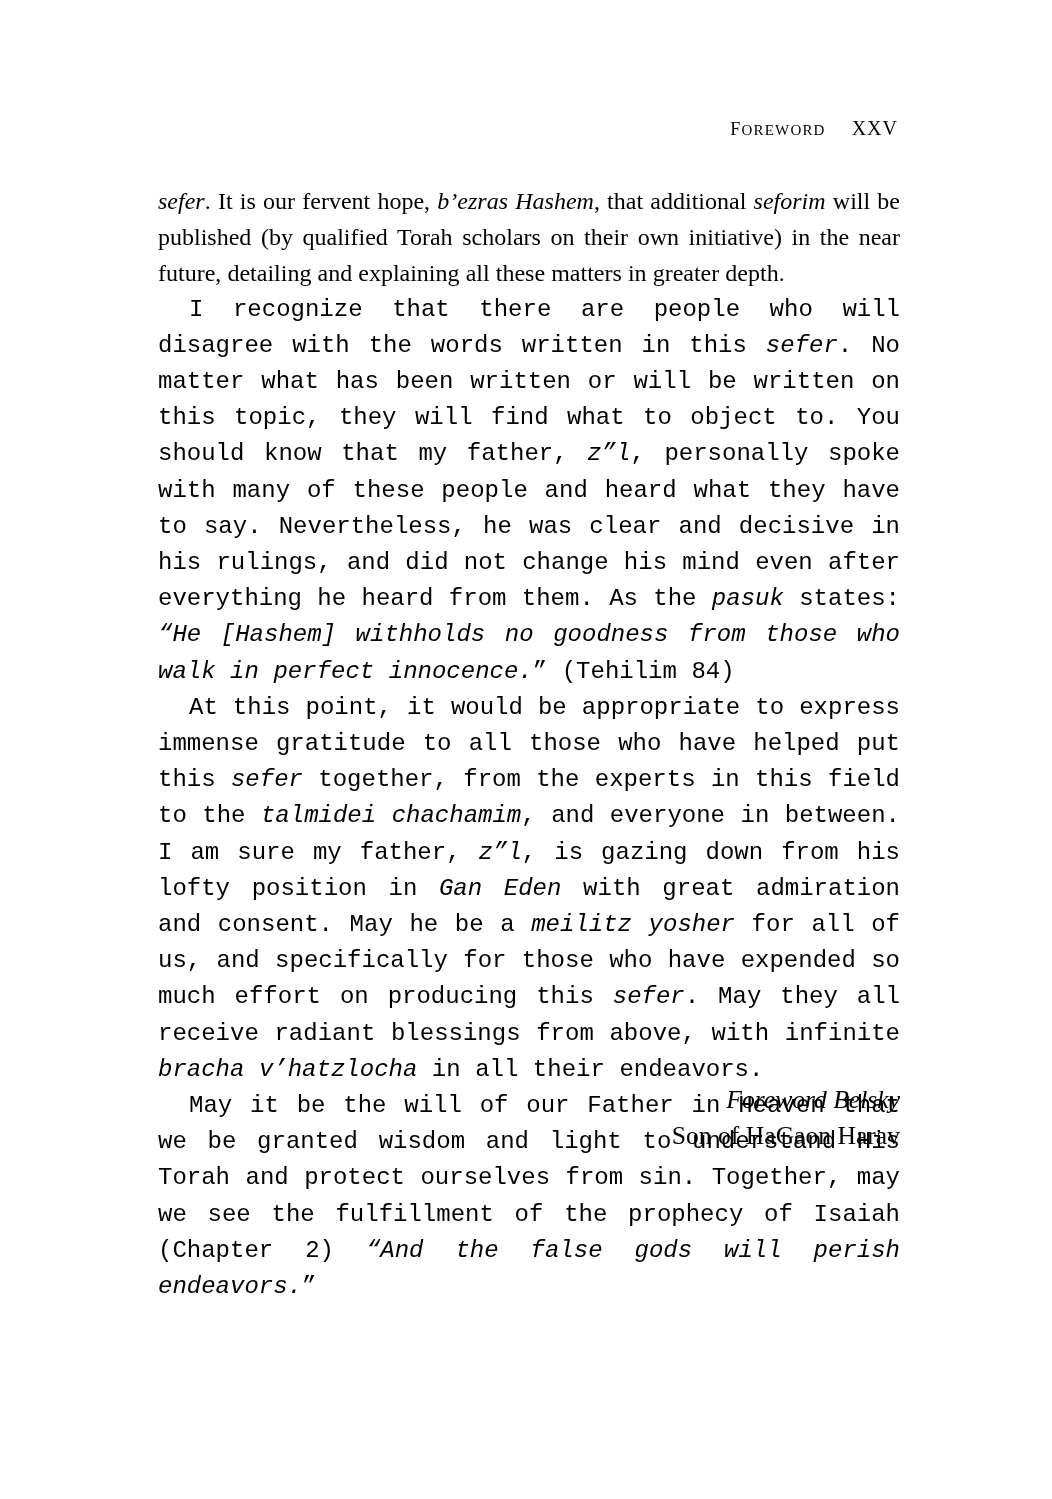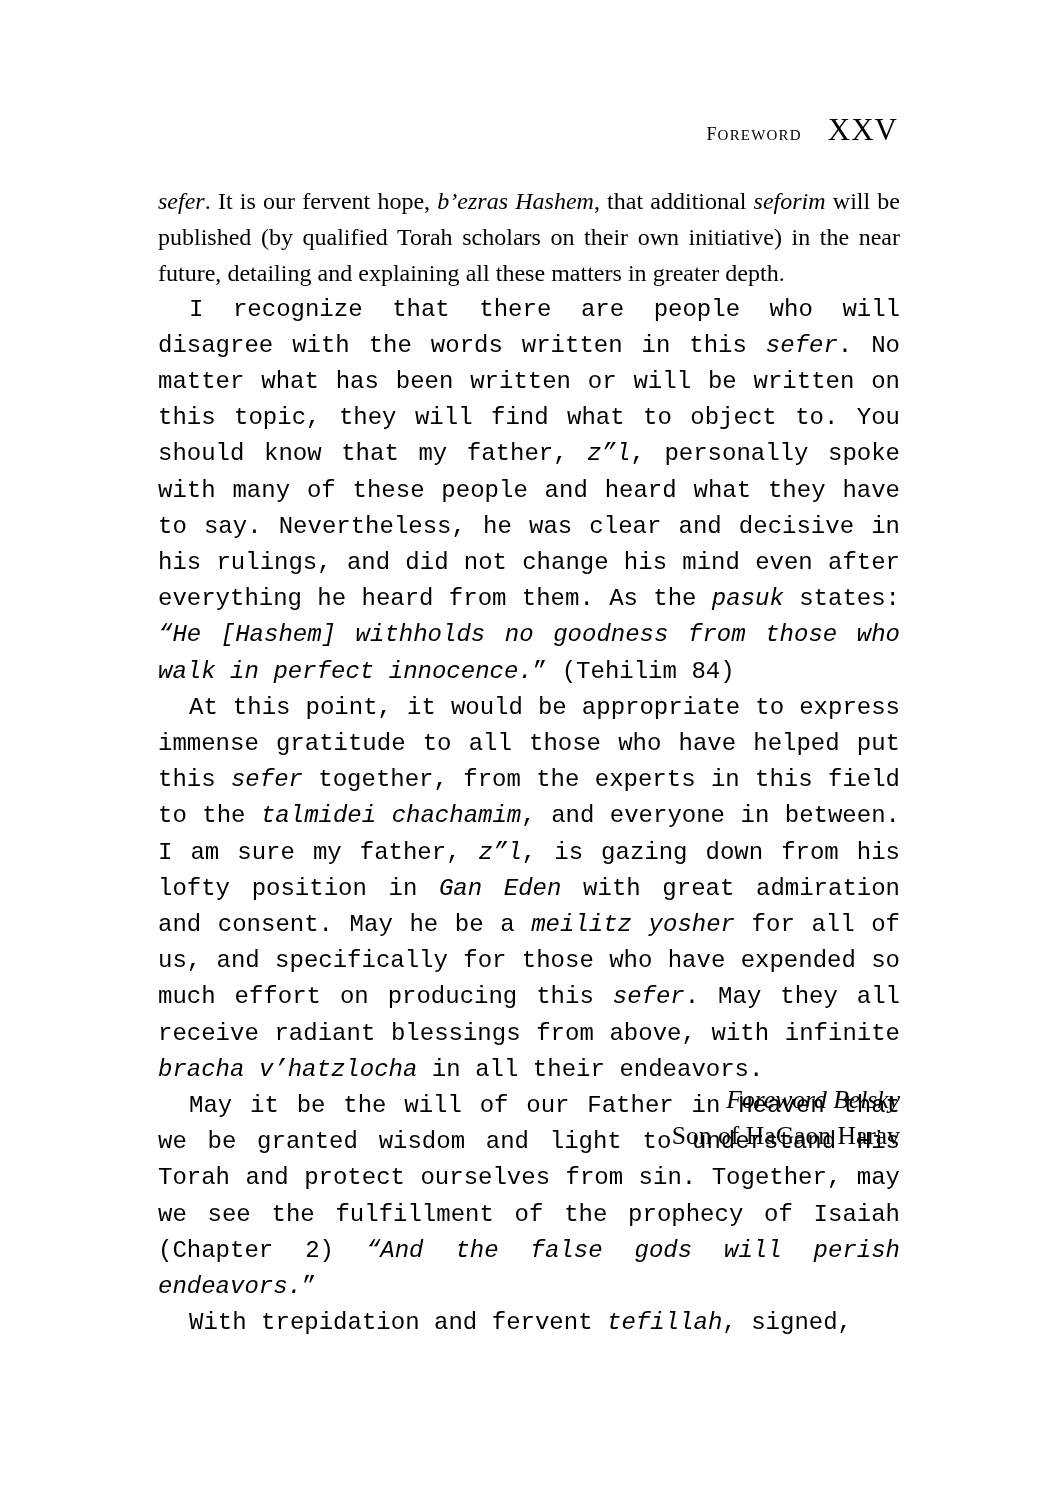--- a/index.html
+++ b/index.html
@@ -37,21 +37,21 @@
     font-variant: small-caps;
     text-transform: lowercase;
     line-height: 1;
     white-space: nowrap;
   }
   
   .rh-label::first-letter {
     font-size: 25px;
   }
   .rh-folio {
-    font-size: 31px;
+    font-size: 20px;
     letter-spacing: 1px;
     line-height: 1;
     white-space: nowrap;
   }
 
   
   .textblock {
     position: absolute;
     top: 183px;
     left: 158px;
@@ -100,21 +100,20 @@
   <div class="running-head">
     <span class="rh-label">Foreword</span>
     <span class="rh-folio">XXV</span>
   </div>
 
   <div class="textblock">
     <p class="para"><i>sefer</i>. It is our fervent hope, <i>b’ezras Hashem</i>, that additional <i>seforim</i> will be published (by qualified Torah scholars on their own initiative) in the near future, detailing and explaining all these matters in greater depth.</p>
     <p class="para indent">I recognize that there are people who will disagree with the words written in this <i>sefer</i>. No matter what has been written or will be written on this topic, they will find what to object to. You should know that my father, <i>z”l</i>, personally spoke with many of these people and heard what they have to say. Nevertheless, he was clear and decisive in his rulings, and did not change his mind even after everything he heard from them. As the <i>pasuk</i> states: <i>“He [Hashem] withholds no goodness from those who walk in perfect innocence.</i>” (Tehilim 84)</p>
     <p class="para indent">At this point, it would be appropriate to express immense gratitude to all those who have helped put this <i>sefer</i> together, from the experts in this field to the <i>talmidei chachamim</i>, and everyone in between. I am sure my father, <i>z”l</i>, is gazing down from his lofty position in <i>Gan Eden</i> with great admiration and consent. May he be a <i>meilitz yosher</i> for all of us, and specifically for those who have expended so much effort on producing this <i>sefer</i>. May they all receive radiant blessings from above, with infinite <i>bracha v’hatzlocha</i> in all their endeavors.</p>
     <p class="para indent">May it be the will of our Father in Heaven that we be granted wisdom and light to understand His Torah and protect ourselves from sin. Together, may we see the fulfillment of the prophecy of Isaiah (Chapter 2) <i>“And the false gods will perish endeavors.</i>”</p>
-    <p class="para indent">With trepidation and fervent <i>tefillah</i>, signed,</p>
   </div>
 
   <div class="signature">
     <div class="sig-line italic"><i>Foreword Belsky</i></div>
     <div class="sig-line">Son of HaGaon Harav</div>
   </div>
 
 </div>
 
 </body></html>

